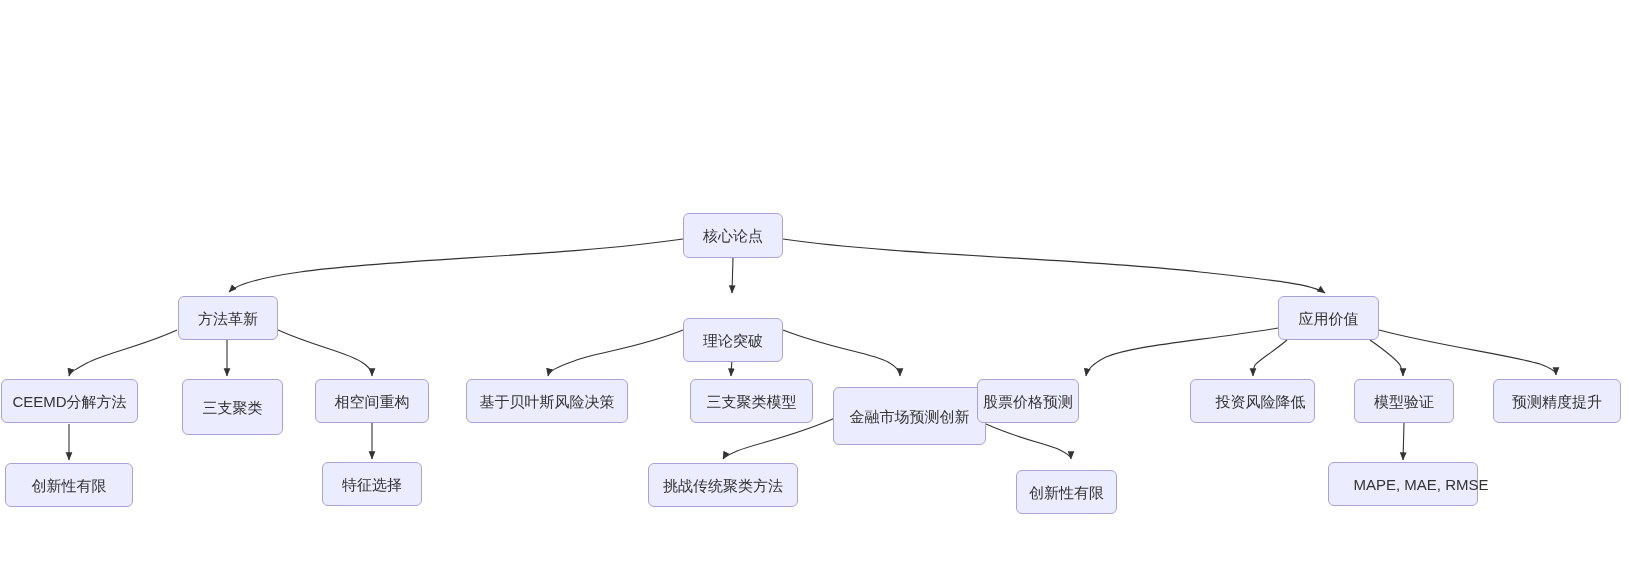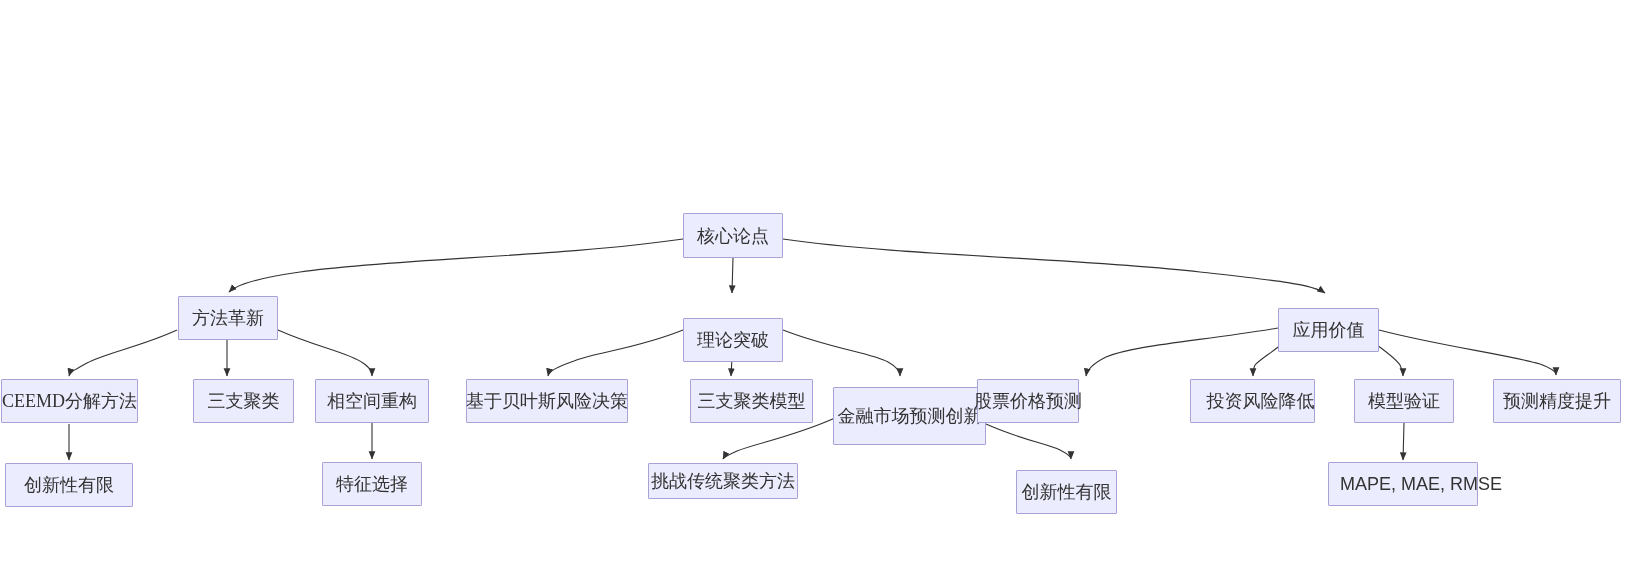--- a/index.html
+++ b/index.html
@@ -32,45 +32,45 @@
     stroke: var(--edge-color);
     stroke-width: 1.1px;
   }
   .node {
     position: absolute;
     display: flex;
     align-items: center;
     justify-content: center;
     background: var(--node-fill);
     border: 1px solid var(--node-border);
-    border-radius: 1px;
+    border-radius: 6px;
     color: var(--node-text);
-    font-size: 18px;
+    font-size: 15px;
     line-height: 1;
     white-space: nowrap;
     text-align: center;
   }
   
   #n-core        { left: 683px;  top: 213px; width: 100px; height: 45px; }
   #n-method      { left: 178px;  top: 296px; width: 100px; height: 44px; }
   #n-theory      { left: 683px;  top: 296px; width: 100px; height: 44px; margin-top: 22px; }
-  #n-application { left: 1278px; top: 308px; width: 101px; height: 44px; text-align: center; }
-  #n-ceemd       { left: 1px;    top: 379px; width: 137px; height: 44px; font-family: Liberation Serif, serif; }
-  #n-threeway    { left: 193px;  top: 379px; width: 101px; height: 44px; }
+  #n-application { left: 1278px; top: 296px; width: 101px; height: 44px; text-align: center; }
+  #n-ceemd       { left: 1px;    top: 379px; width: 137px; height: 44px; }
+  #n-threeway    { left: 182px;  top: 379px; width: 101px; height: 56px; }
   #n-phase       { left: 315px;  top: 379px; width: 114px; height: 44px; }
   #n-bayes       { left: 466px;  top: 379px; width: 162px; height: 44px; }
   #n-twmodel     { left: 670px;  top: 379px; width: 123px; height: 44px; margin-left: 20px; }
   #n-finance     { left: 833px;  top: 387px; width: 153px; height: 58px; }
   #n-stock       { left: 977px; top: 379px; width: 102px; height: 44px; }
   #n-risk        { left: 1190px; top: 379px; width: 125px; height: 44px; padding-left: 16px; }
   #n-validation  { left: 1354px; top: 379px; width: 100px; height: 44px; }
   #n-precision   { left: 1493px; top: 379px; width: 128px; height: 44px; }
   #n-decompose   { left: 5px;    top: 463px; width: 128px; height: 44px; }
   #n-feature     { left: 322px;  top: 462px; width: 100px; height: 44px; }
-  #n-challenge   { left: 648px;  top: 463px; width: 150px; height: 36px; text-align: center; }
+  #n-challenge   { left: 648px;  top: 463px; width: 150px; height: 44px; text-align: center; }
   #n-limited     { left: 1016px; top: 463px; width: 101px; height: 44px; margin-top: 7px; }
   #n-metrics     { left: 1328px; top: 462px; width: 150px; height: 44px; padding-left: 36px; }
 </style>
 </head>
 <body>
 
 <div id="canvas">
 
   <svg id="edges-layer" viewBox="0 0 1628 576" xmlns="http://www.w3.org/2000/svg">
     <defs>

